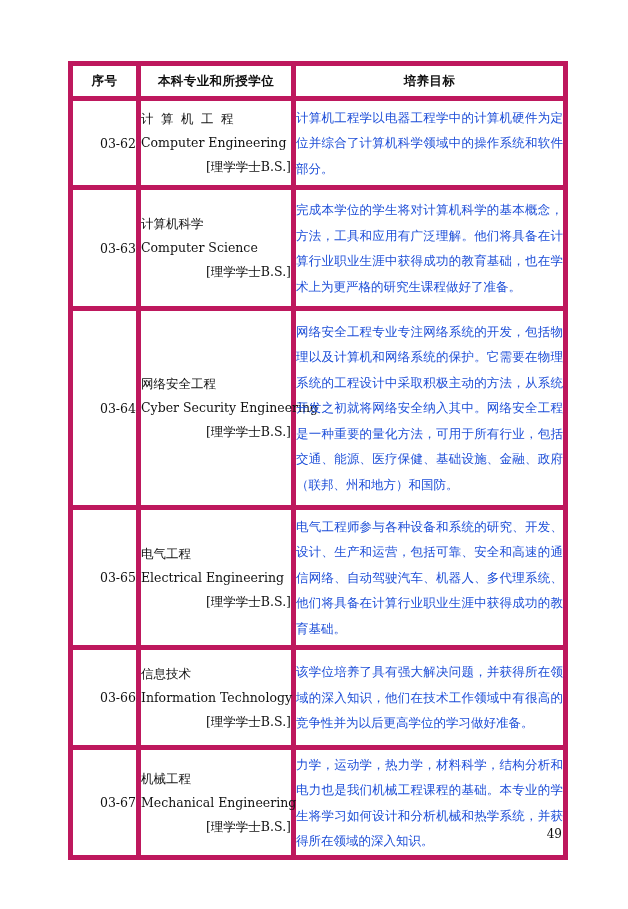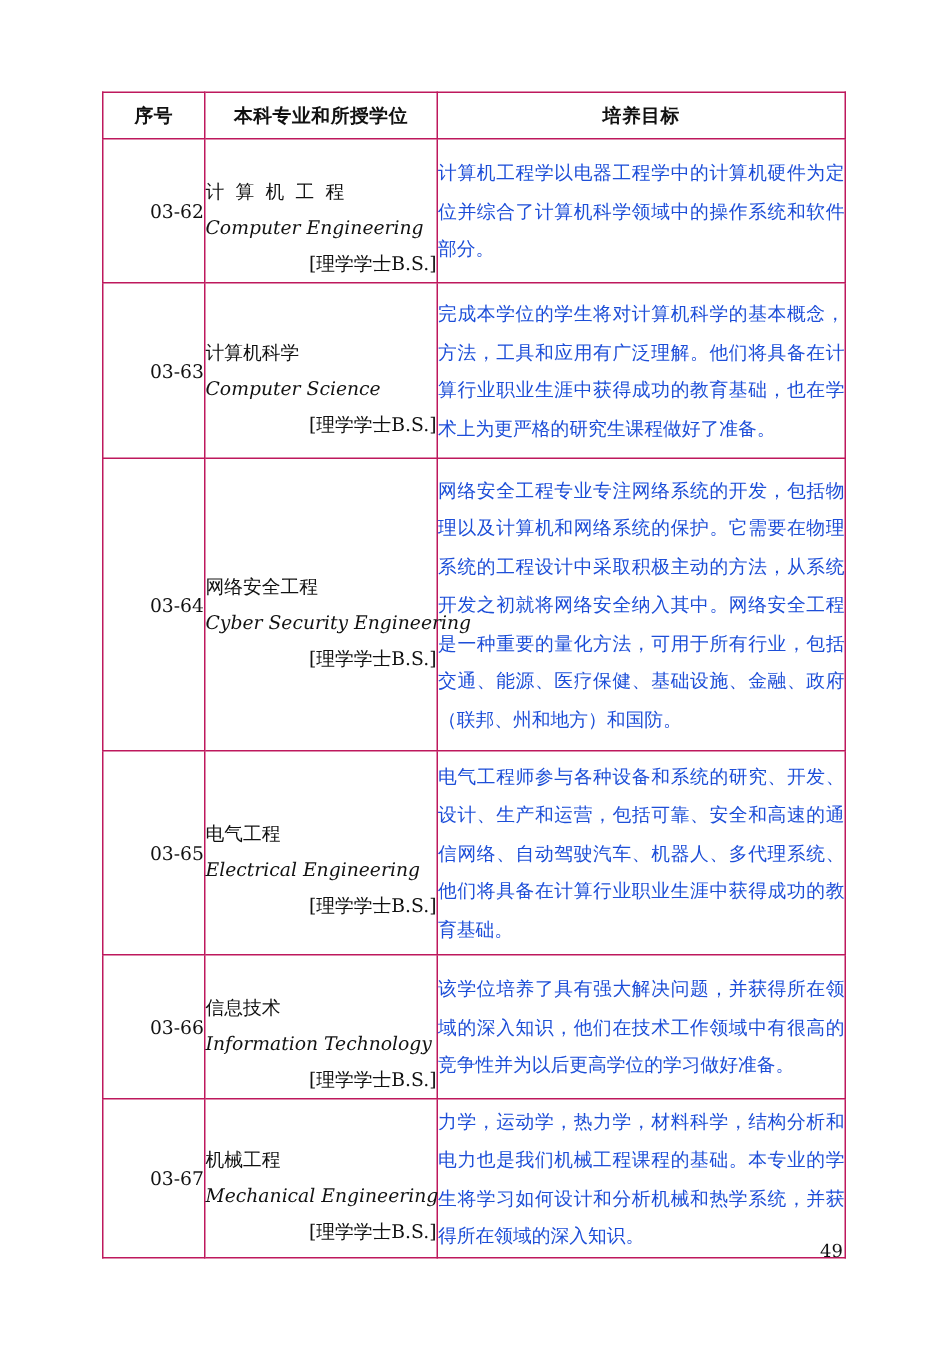--- a/index.html
+++ b/index.html
@@ -29,21 +29,21 @@
     position: absolute;
     left: 68px;
     top: 61px;
     width: 495px;
     border-collapse: collapse;
     table-layout: fixed;
   }
 
   .degree-table td,
   .degree-table th {
-    border: 1px solid #be185d;
+    border: 5px solid #be185d;
     vertical-align: middle;
     padding: 0;
   }
 
   
   col.col-no     { width: 68px; }
   col.col-major  { width: 155px; }
   col.col-goal   { width: 272px; }
 
   
@@ -71,31 +71,29 @@
   
   .major-cell {
     padding: 6px 4px 6px 9px;
     font-size: 12.5px;
     line-height: 24px;
     color: #111;
   }
   .major-cn {
     display: block;
     white-space: nowrap;
-    margin-top: 23px;
   }
   .major-cn.justified {
     
     letter-spacing: 7.5px;
   }
   .major-en {
     display: block;
     font-family: "DejaVu Serif", "Liberation Serif", serif;
     white-space: nowrap;
-    font-style: italic;
   }
   .major-degree {
     display: block;
     white-space: nowrap;
     text-align: right;
   }
 
   
   .goal-cell {
     padding: 7px 5px 7px 7px;

